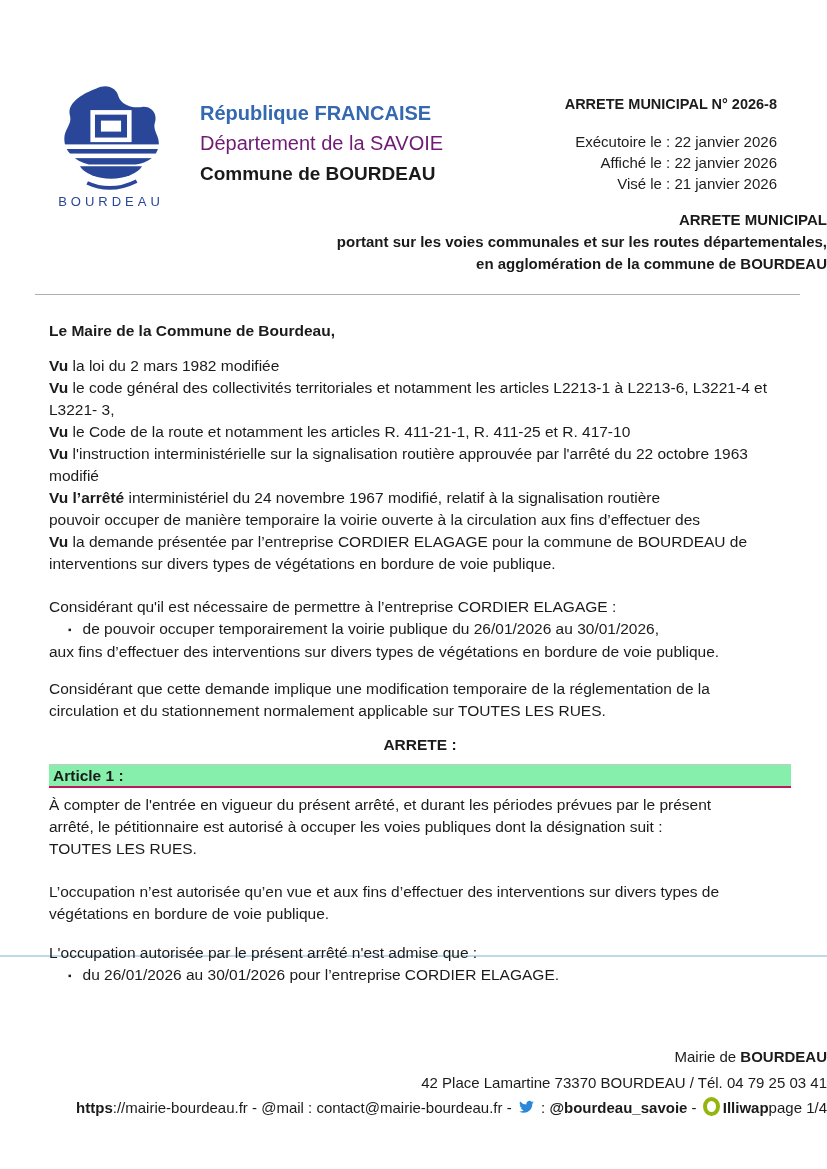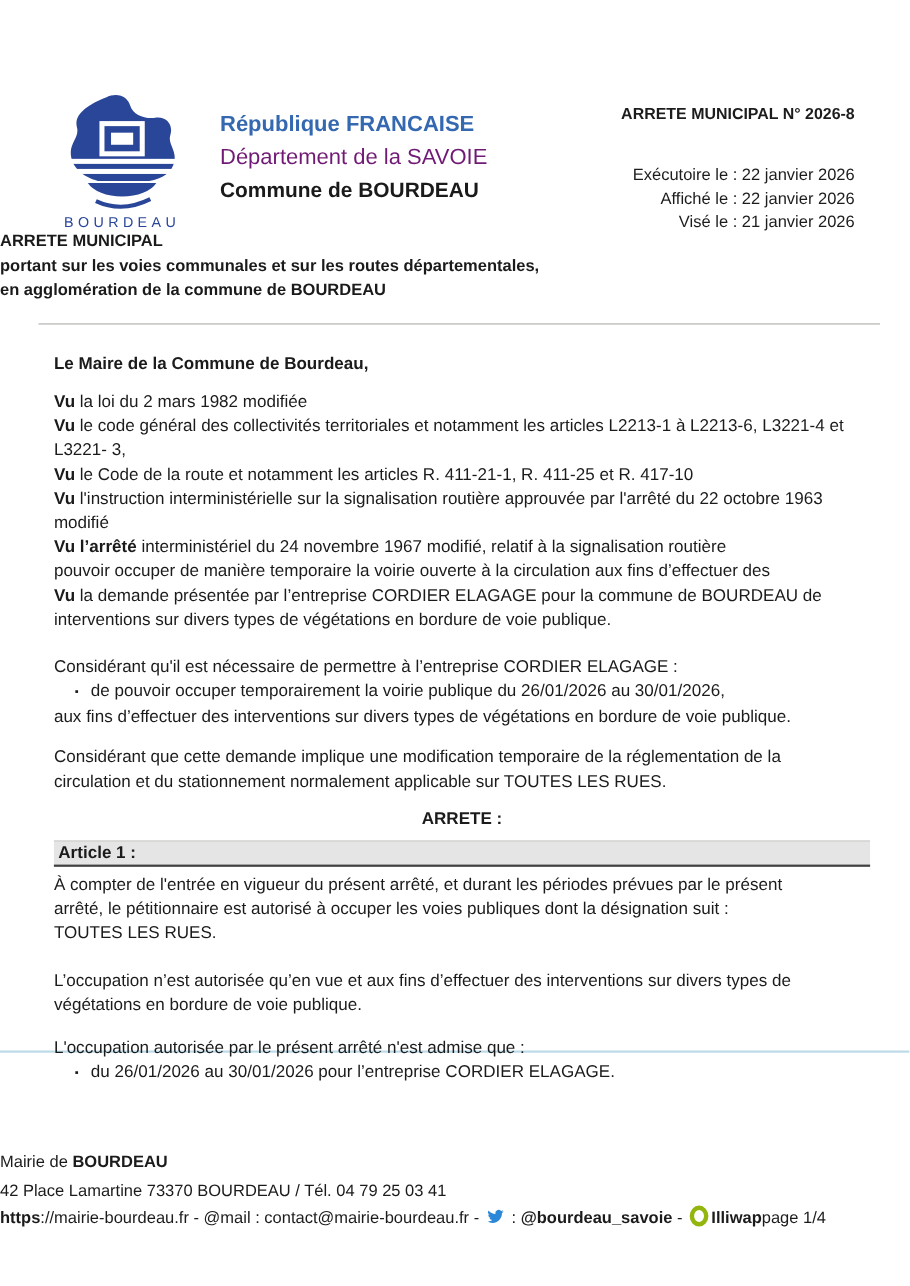--- a/index.html
+++ b/index.html
@@ -17,58 +17,58 @@
   .logo-caption{
     margin-top:2px;font-size:13px;letter-spacing:4px;
     color:#2a4699;font-weight:500;
   }
   .title-block{position:absolute;left:200px;top:98px;width:330px;text-align:left;}
   .title-republic{font-size:20px;font-weight:600;color:#3468b0;line-height:30px;}
   .title-department{font-size:20px;font-weight:400;color:#701a75;line-height:31px;}
   .title-commune{font-size:19px;font-weight:700;color:#1a1a1a;line-height:30px;}
   .ref-block{position:absolute;right:50px;top:96px;text-align:right;}
   .ref-number{font-size:14.5px;font-weight:700;}
-  .ref-dates{margin-top:37px;font-size:15px;line-height:21px;}
+  .ref-dates{margin-top:19px;font-size:15px;line-height:21px;}
   .subtitle-block{
-    position:absolute;left:0;right:0;top:209px;text-align:left;
+    position:absolute;left:0;right:0;top:209px;text-align:right;
     font-size:15px;font-weight:700;line-height:22px;color:#1a1a1a;
   }
   .header-rule{
     position:absolute;left:35px;right:27px;top:294px;height:1px;
     background:#adadab;
   }
   
   .body-block{
     position:absolute;left:49px;top:320px;width:742px;
     font-size:15.5px;line-height:22px;color:#1b1b1b;
   }
   .line{min-height:22px;}
   .bold{font-weight:700;}
   .spacer13{height:13px;} .spacer21{height:21px;} .spacer15{height:15px;}
   .spacer12{height:12px;} .spacer8{height:8px;}  .spacer6{height:6px;}
   .spacer17{height:17px;}
   .centered{text-align:center;}
   .bullet-line{padding-left:19px;}
   .bullet-glyph{font-size:10px;vertical-align:1px;margin-right:11px;}
   .article-bar{
-    background:#e5e5e5;
-    border-bottom:2px solid #404040;
+    background:#86efac;
+    border-bottom:2px solid #be185d;
     padding:1px 4px 0 4px;
     height:21px;line-height:21px;
     font-weight:700;
     box-shadow:inset 0 1px 0 #c9c9c7;
   }
   
   .scan-streak{
     position:absolute;left:0;right:0;top:955px;height:2px;
     background:#b5d6e6;opacity:.9;
   }
   
   .footer-block{
-    position:absolute;left:0;right:0;top:1046px;text-align:left;
+    position:absolute;left:0;right:0;top:1046px;text-align:right;
     font-size:15px;color:#1b1b1b;
   }
   .footer-line1{line-height:22px;}
   .footer-line2{margin-top:4px;line-height:22px;}
   .footer-line3{margin-top:2px;line-height:24px;white-space:nowrap;}
   .italic{}
   .twitter-svg{width:19px;height:16px;vertical-align:-2px;margin:0 1px;}
   .illiwap-ring{
     display:inline-block;width:9px;height:11px;
     border:4px solid #93b50e;border-radius:50%;

